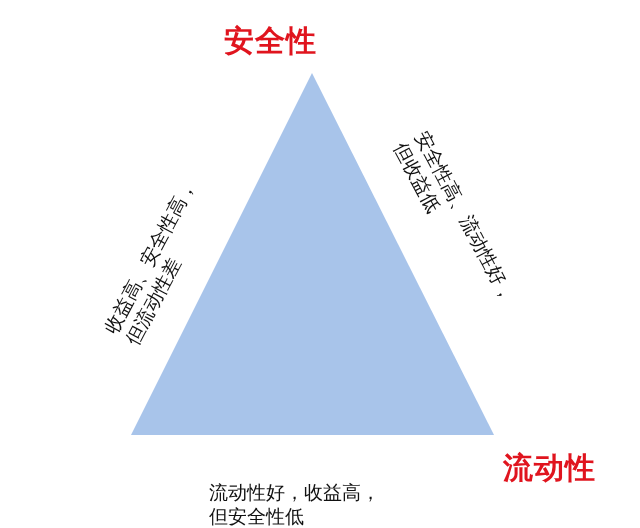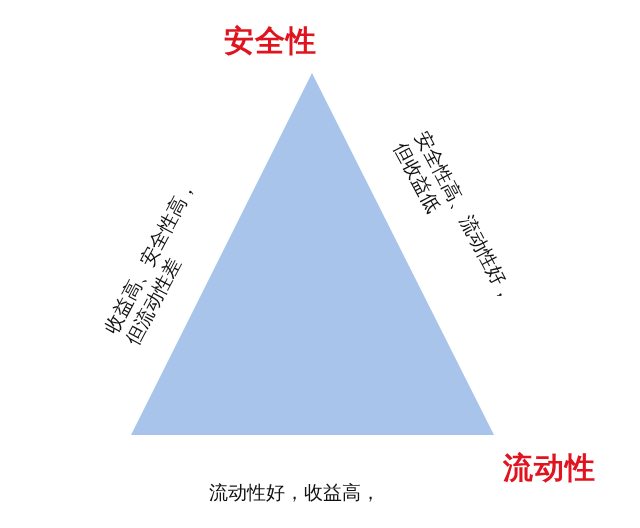--- a/index.html
+++ b/index.html
@@ -80,15 +80,16 @@
     <span class="line">但流动性差</span>
   </div>
 
   <div class="edge-label edge-right">
     <span class="line">安全性高、流动性好，</span>
     <span class="line">但收益低</span>
   </div>
 
   <div class="edge-label edge-bottom">
     <span class="line">流动性好，收益高，</span>
+    <span class="line">但安全性低</span>
   </div>
 
 </div>
 
 </body></html>

